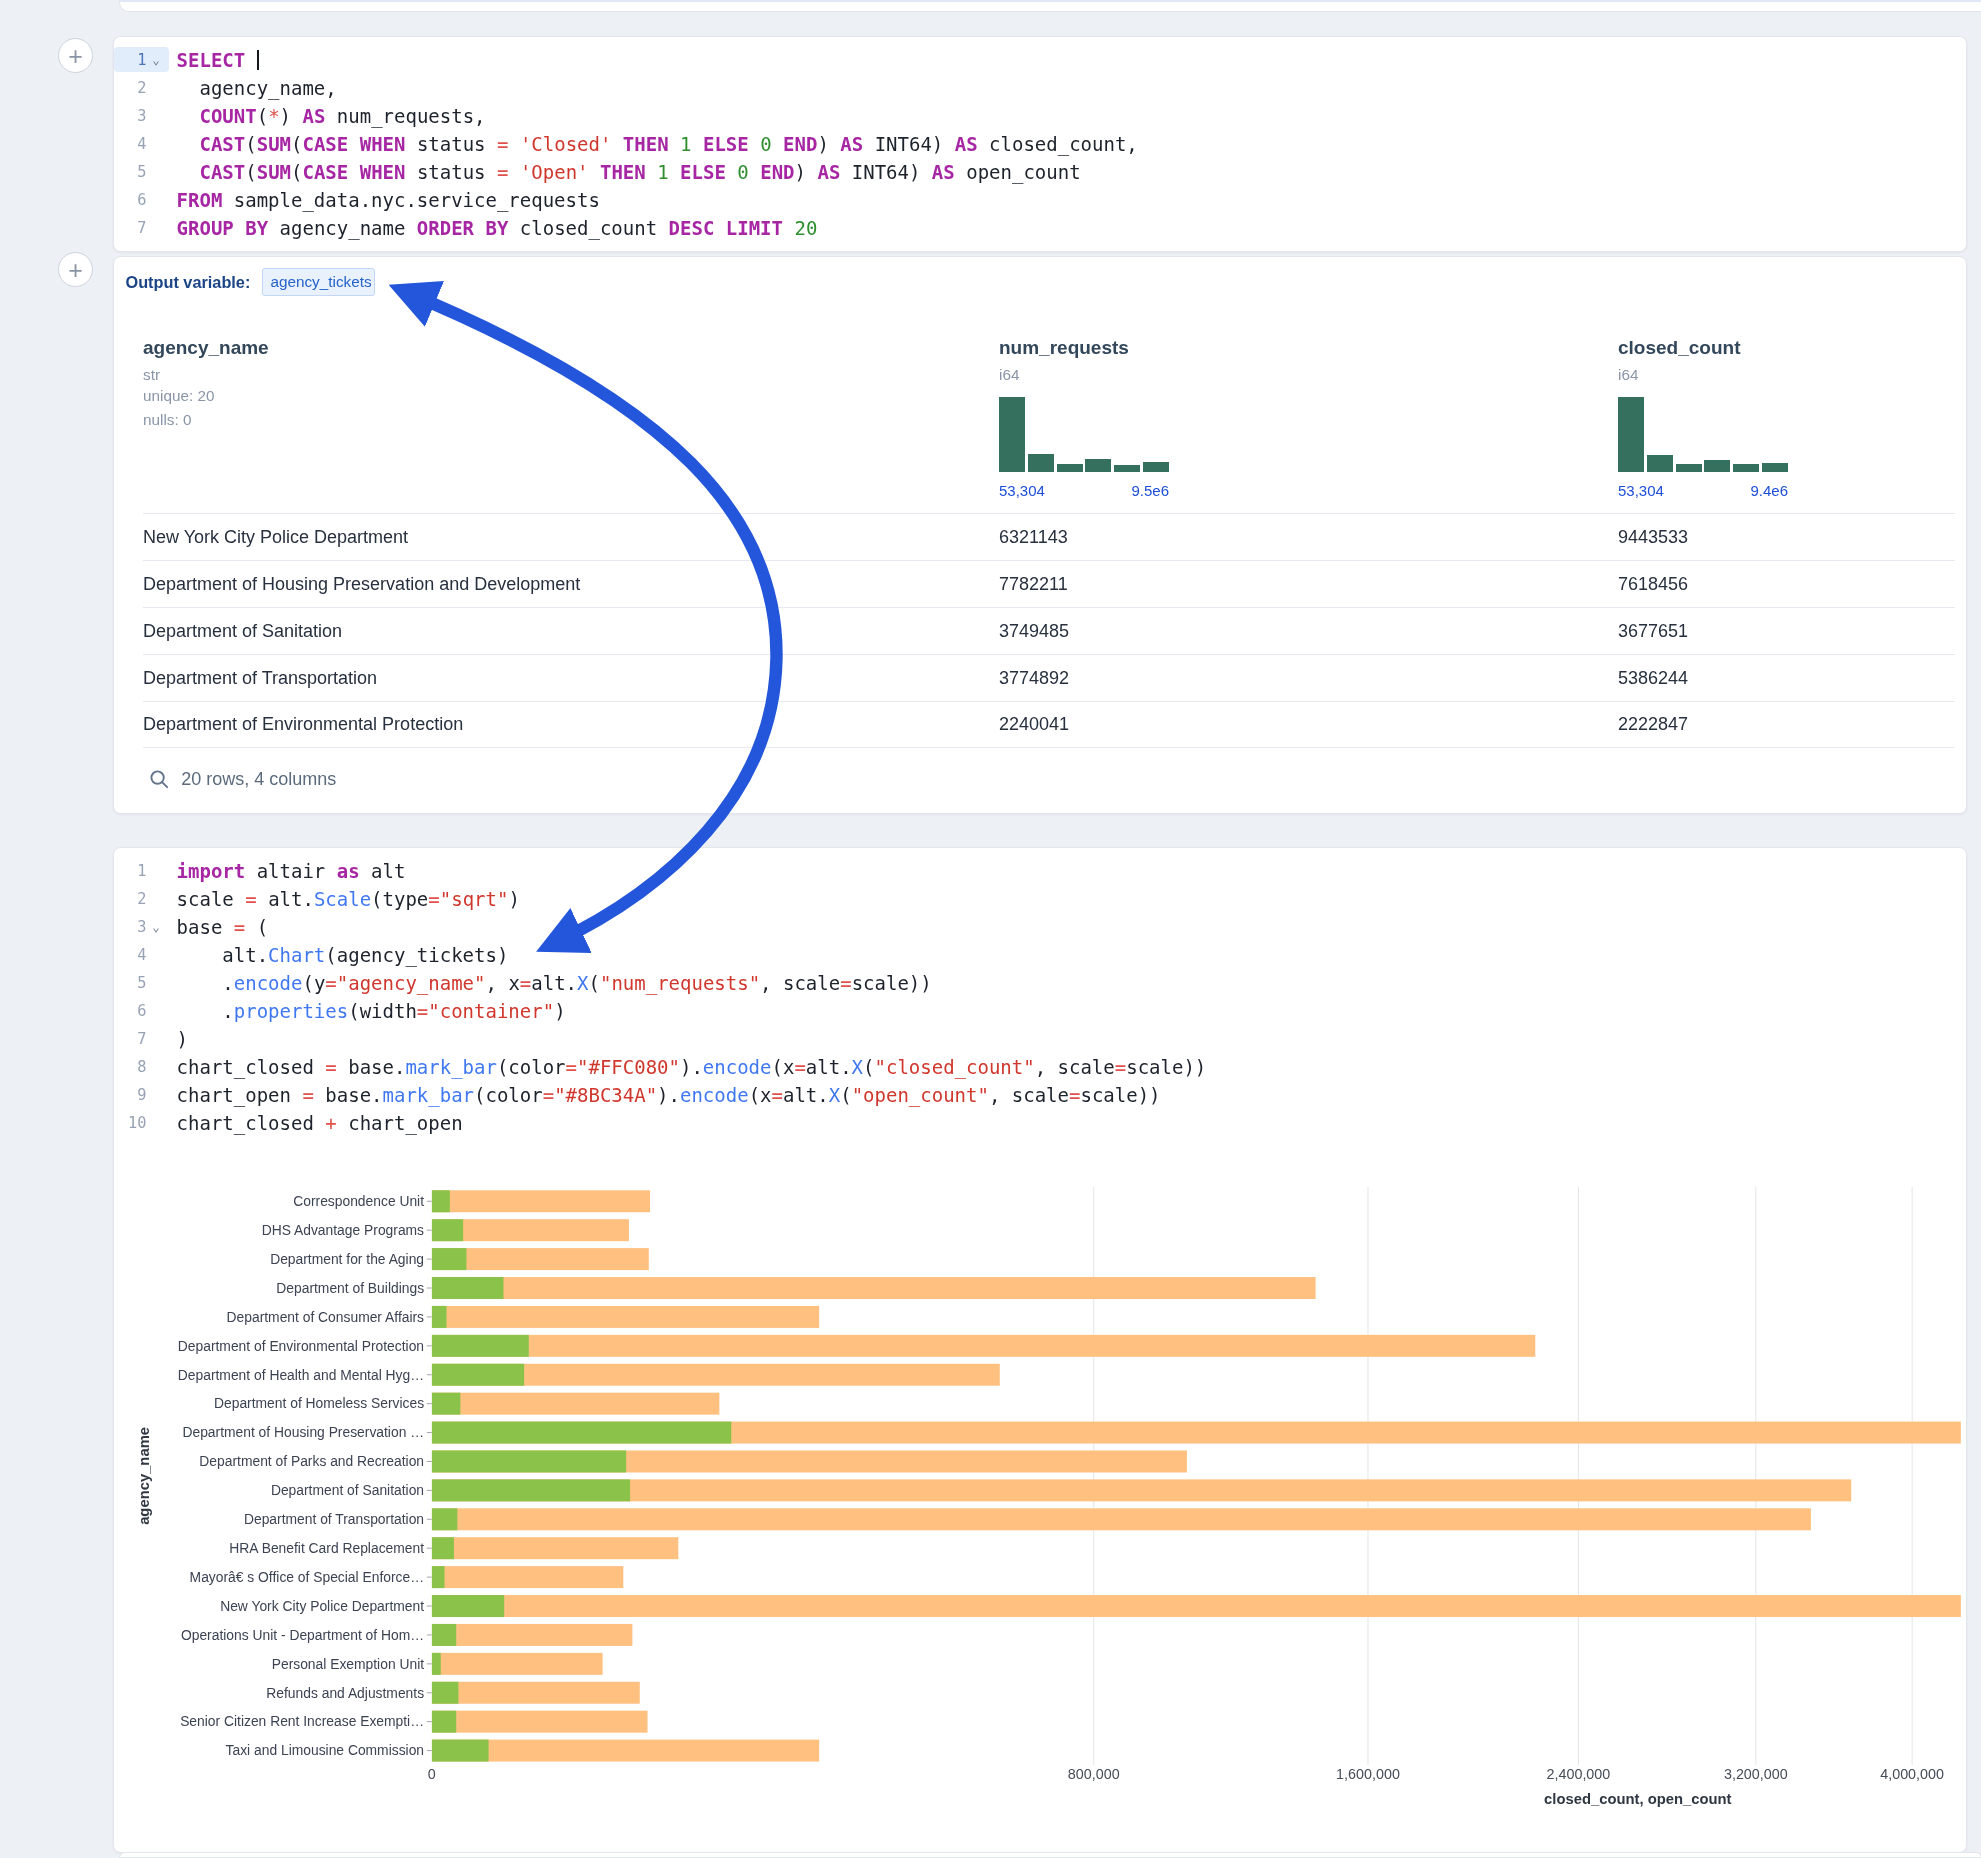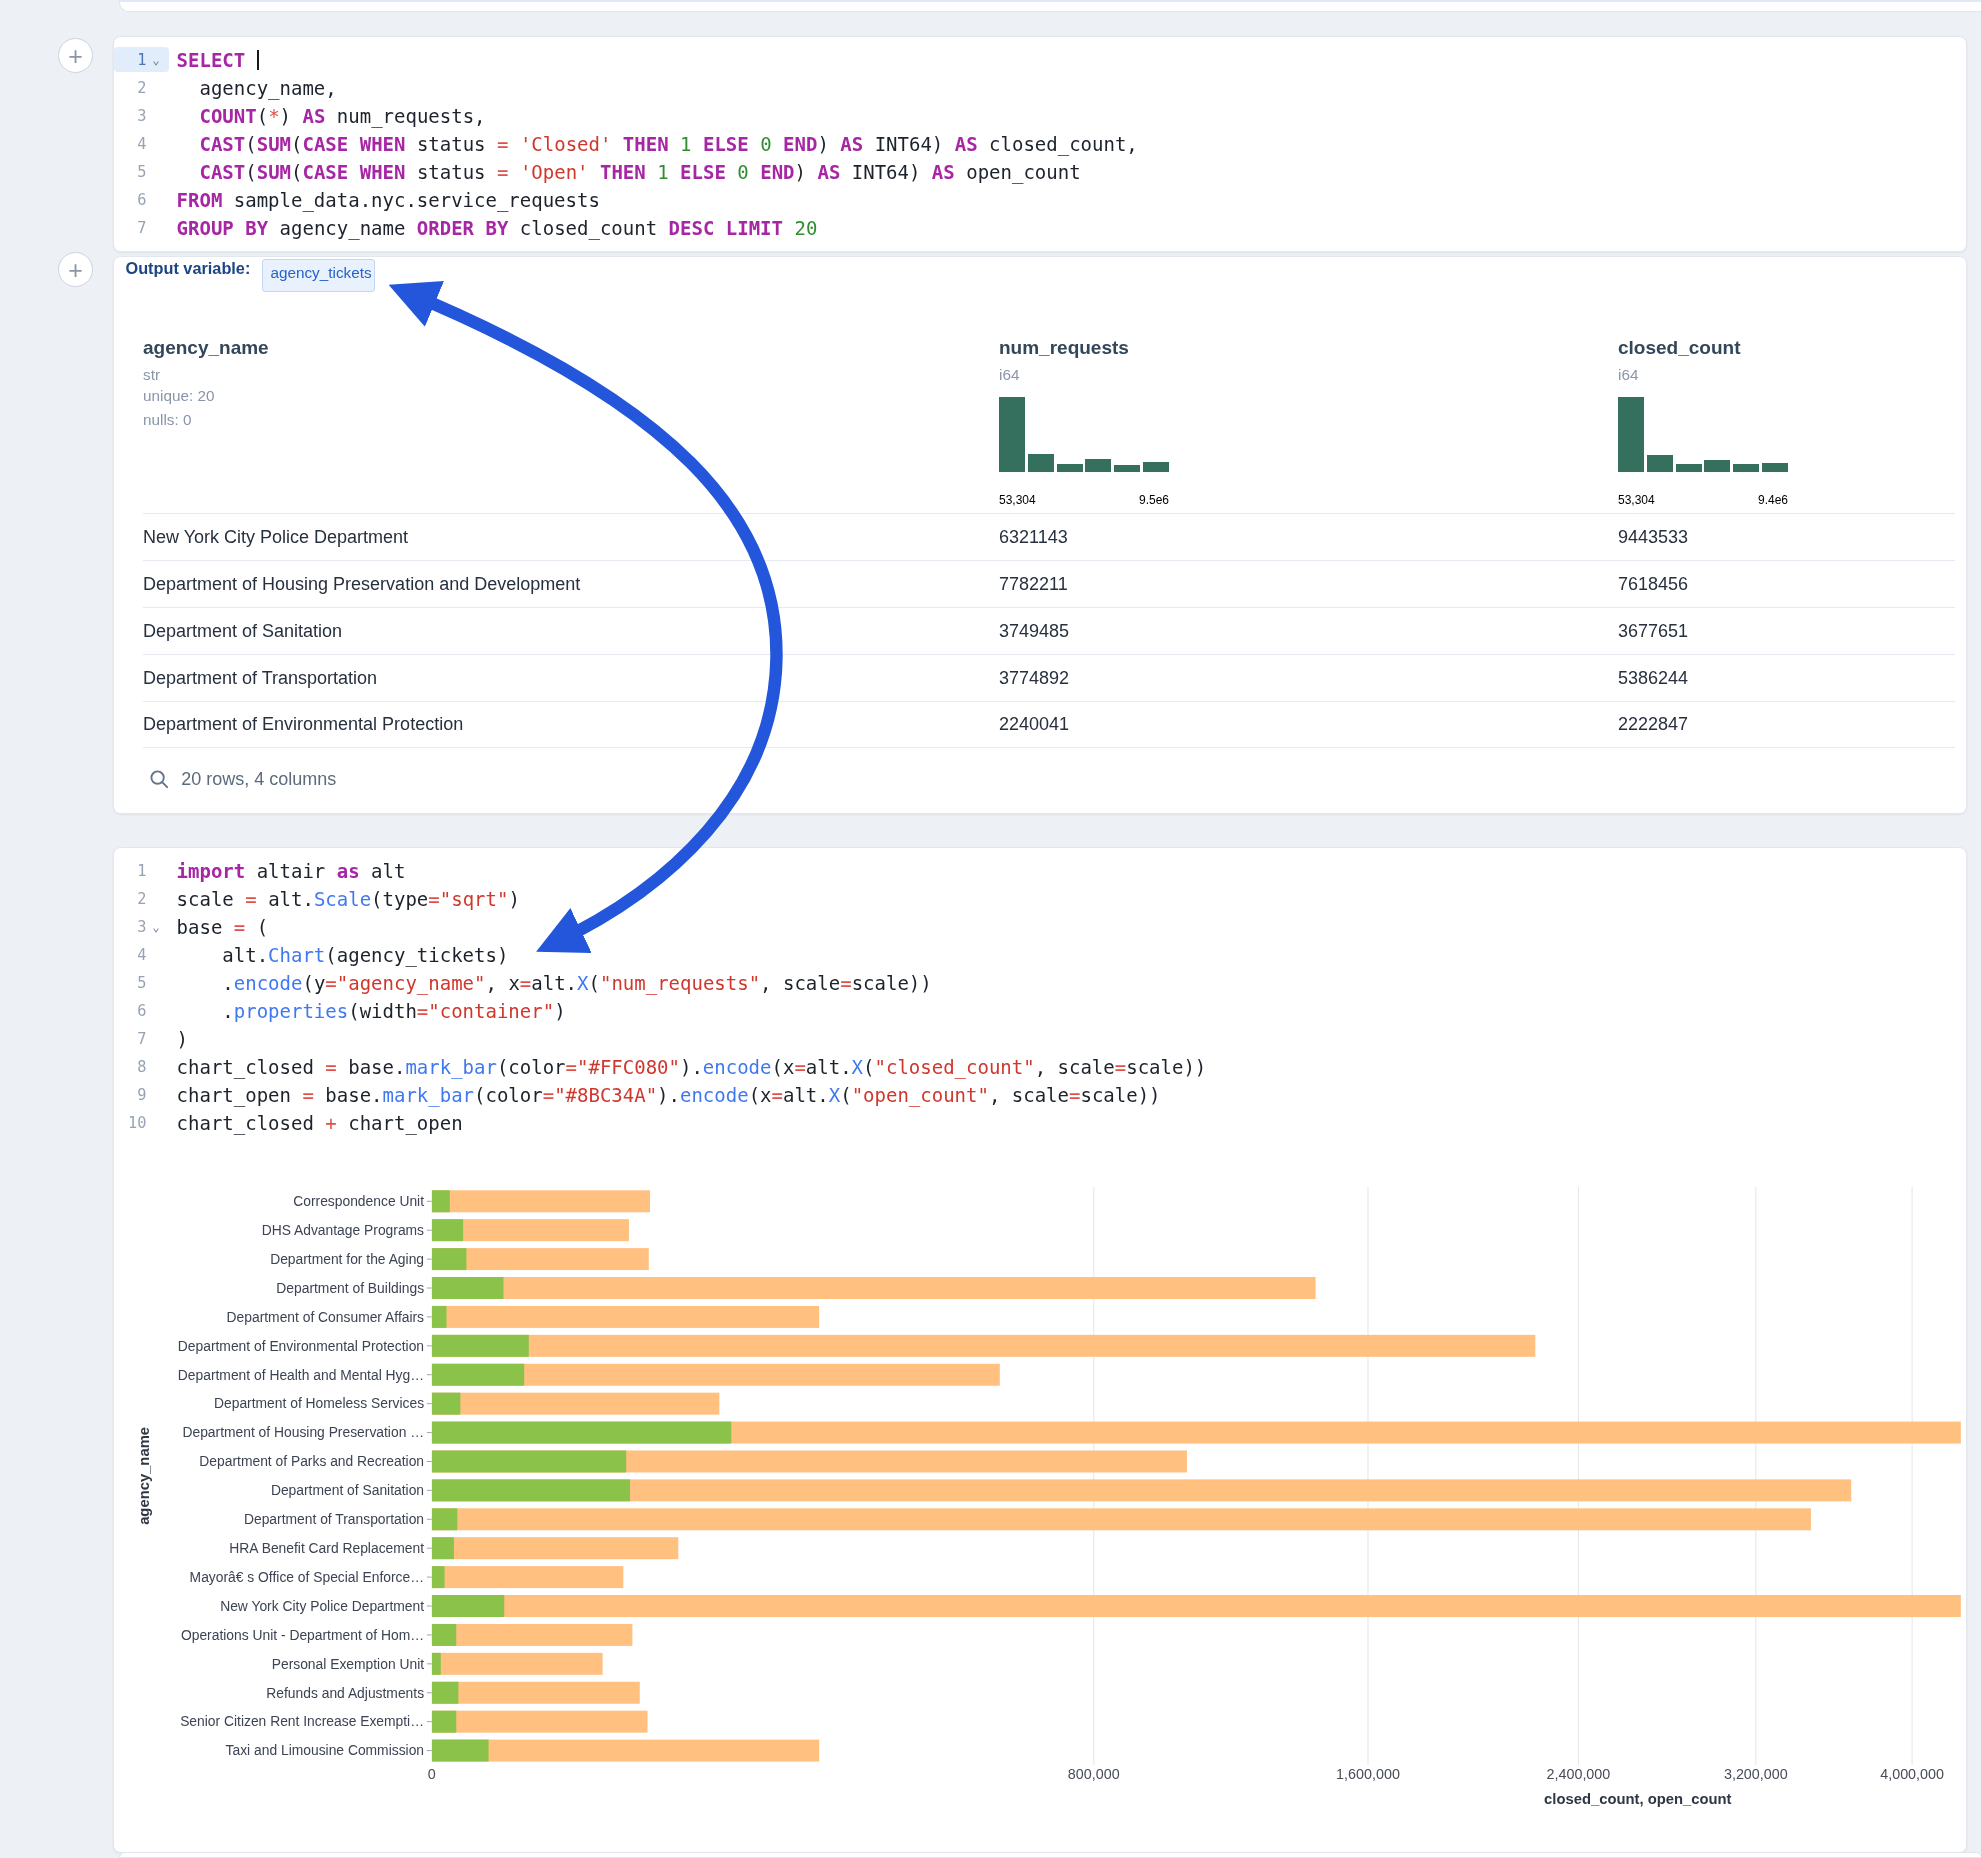--- a/index.html
+++ b/index.html
@@ -36,34 +36,34 @@
   .src{padding-left:7.6px;color:#1d232c}
   .tok-kw{color:#a626a4;font-weight:bold}
   .tok-fn{color:#4078f2}
   .tok-str{color:#d0372d}
   .tok-num{color:#2f8f2f}
   .tok-op{color:#e0504a}
   .tok-txt{color:#1d232c}
   .tok-caret{display:inline-block;width:1.9px;height:20px;background:#15191f;vertical-align:-3.8px}
 
   
-  #output-row{position:absolute;left:11.5px;top:2px;height:32.5px;display:flex;gap:11.5px}
+  #output-row{position:absolute;left:11.5px;top:9px;height:32.5px;display:flex;align-items:center;gap:11.5px}
   #output-label{font-size:16.3px;font-weight:bold;color:#1c4587}
   #output-chip{max-width:113px;overflow:hidden;white-space:nowrap;background:#e9f1fd;border:1px solid #c2d6f6;
                border-radius:3px;color:#2563c9;font-size:15.3px;padding:3.8px 7.6px;cursor:pointer}
 
   
   #df{position:absolute;left:29px;top:80px;width:1812px;overflow:hidden}
   .thead{display:grid;grid-template-columns:856px 619px 336px;height:176px}
   .th .cname{font-size:19px;font-weight:bold;color:#33475b}
   .th .dtype{font-size:15.3px;color:#8a96a8;margin-top:6.7px}
   .th .meta{font-size:15.3px;color:#8a96a8;line-height:24px;}
   .hist{display:flex;align-items:flex-end;gap:2.9px;height:75px;width:170px;margin-top:13.4px}
   .hist .hbar{flex:1;background:#35705e}
-  .hrange{display:flex;justify-content:space-between;width:170px;font-size:12px;color:#000000;margin-top:21px}
+  .hrange{display:flex;justify-content:space-between;width:170px;font-size:15px;color:#1d4ed8;margin-top:10px}
   .trow{display:grid;grid-template-columns:856px 619px 336px;height:47px;align-items:center;
         border-top:1px solid #e6eaf0;font-size:18px;color:#27303e}
   .trow:last-of-type{border-bottom:1px solid #e6eaf0}
   .tfoot{display:flex;align-items:flex-end;gap:11.5px;margin-top:21px;padding-left:5.7px;
          font-size:18px;color:#5b6b7c}
   .tfoot svg{display:block}
 
   
   #chart-container{position:absolute;left:0;top:335px;width:1853px;height:669px;overflow:hidden}
 

